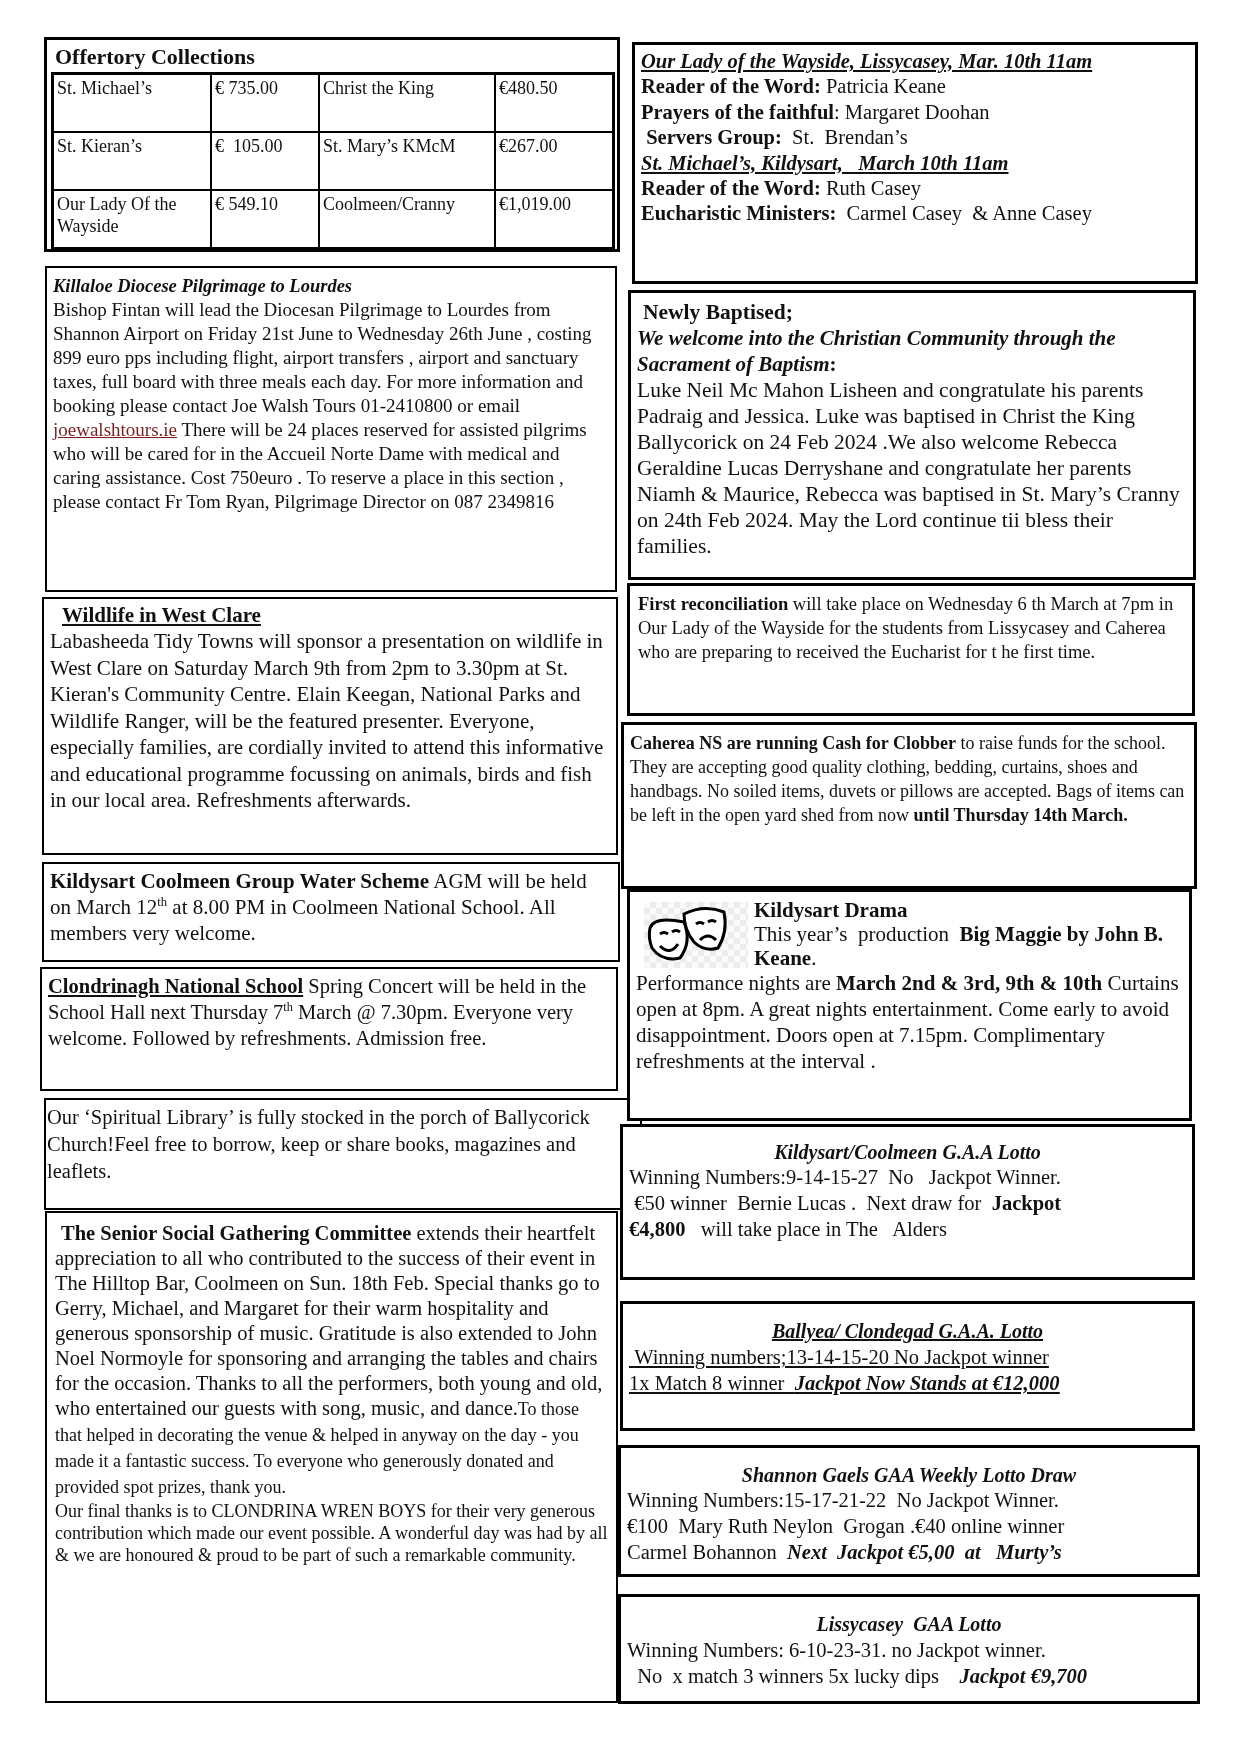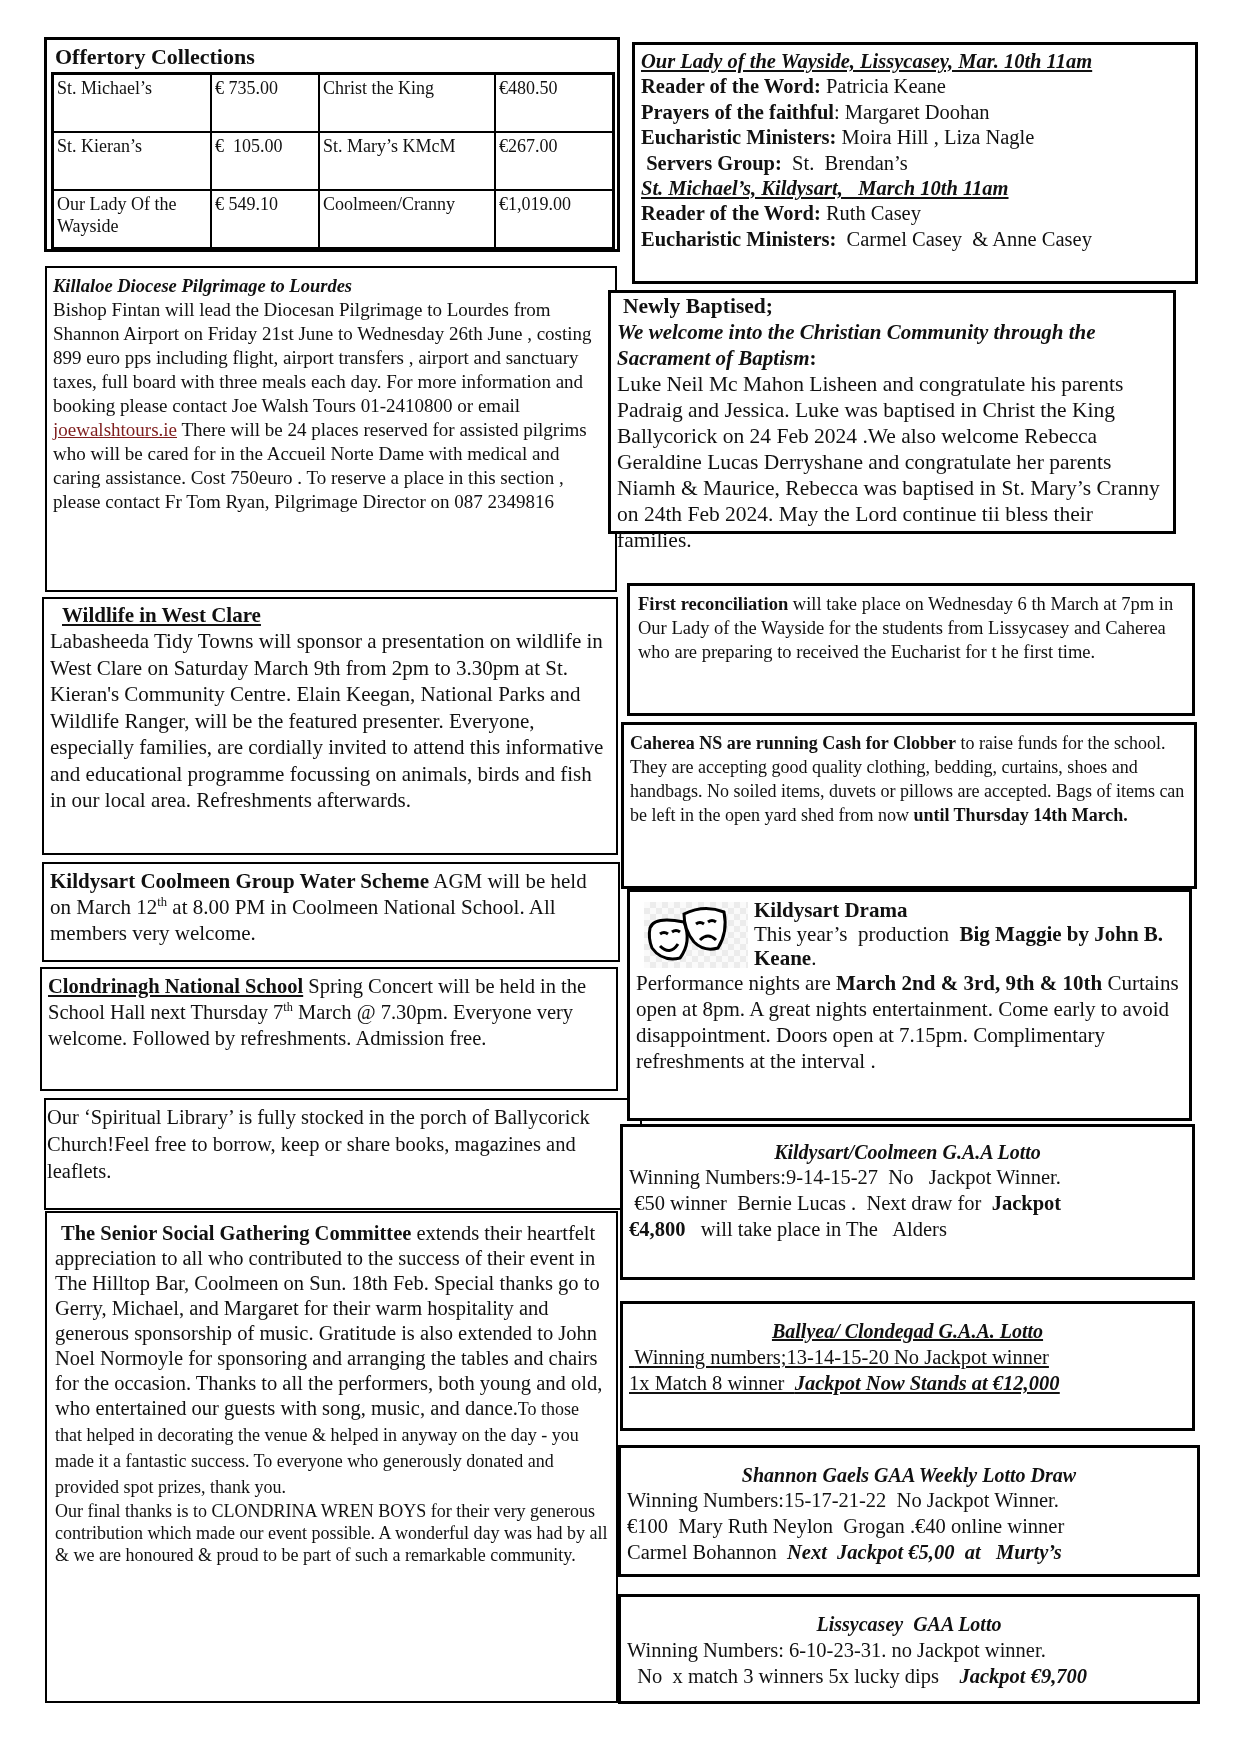--- a/index.html
+++ b/index.html
@@ -81,28 +81,27 @@
 
 <div class="box" style="left:45px; top:1211px; width:573px; height:492px; padding:8px 8px;">
   <p style="font-size:20.5px;line-height:25px;"><span class="b" style="margin-left:6px">The Senior Social Gathering Committee</span><span> extends their heartfelt appreciation to all who contributed to the success of their event in The Hilltop Bar, Coolmeen on Sun. 18th Feb. Special thanks go to Gerry, Michael, and Margaret for their warm hospitality and generous sponsorship of music. Gratitude is also extended to John Noel Normoyle for sponsoring and arranging the tables and chairs for the occasion. Thanks to all the performers, both young and old, who entertained our guests with song, music, and dance.</span><span style="font-size:18px">To those that helped in decorating the venue &amp; helped in anyway on the day - you made it a fantastic success. To everyone who generously donated and provided spot prizes, thank you.</span></p>
   <p style="font-size:18px;line-height:22px;">Our final thanks is to CLONDRINA WREN BOYS for their very generous contribution which made our event possible. A wonderful day was had by all &amp; we are honoured &amp; proud to be part of such a remarkable community.</p>
 </div>
 
 <div class="box thick" style="left:632px; top:42px; width:566px; height:242px; padding:4px 6px;">
   <p class="b i u" style="font-size:20.5px;line-height:25px;font-family:Liberation Serif, serif;">Our Lady of the Wayside, Lissycasey, Mar. 10th 11am</p>
   <p style="font-size:20.5px;line-height:25.5px;"><span class="b">Reader of the Word:</span><span> Patricia Keane</span></p>
   <p style="font-size:20.5px;line-height:25.5px;"><span class="b">Prayers of the faithful</span><span>:  Margaret Doohan</span></p>
-  <p style="font-size:20.5px;line-height:25.5px;"><span class="b">Eucharistic Ministers:</span><span> Moira Hill , Liza Nagle</span></p>
   <p style="font-size:20.5px;line-height:25.5px;white-space:pre"><span class="b"> Servers Group:</span><span>  St.  Brendan’s</span></p>
   <p class="b i u" style="font-size:20.5px;line-height:25px;white-space:pre">St. Michael’s, Kildysart,   March 10th 11am</p>
   <p style="font-size:20.5px;line-height:25.5px;"><span class="b">Reader of the Word:</span><span> Ruth Casey</span></p>
   <p style="font-size:20.5px;line-height:25.5px;white-space:pre"><span class="b">Eucharistic Ministers:</span><span>  Carmel Casey  &amp; Anne Casey</span></p>
 </div>
 
-<div class="box thick" style="left:608px; top:290px; width:568px; height:244px; padding:0 6px;">
+<div class="box thick" style="left:628px; top:290px; width:568px; height:290px; padding:6px 6px;">
   <p class="b" style="font-size:21.5px;line-height:26px;margin-left:6px;">Newly Baptised;</p>
   <p class="b" style="font-size:21px;line-height:26px;"><span class="i">We welcome into  the Christian  Community through the   Sacrament of Baptism</span><span>:</span></p>
   <p style="font-size:21.5px;line-height:26px;">Luke Neil Mc Mahon  Lisheen and congratulate his parents  Padraig and Jessica. Luke was baptised in Christ the King Ballycorick on 24 Feb 2024 .We also welcome Rebecca Geraldine Lucas  Derryshane and congratulate her parents Niamh &amp; Maurice, Rebecca was baptised in St. Mary’s Cranny on 24th  Feb 2024. May the Lord continue tii  bless  their families.</p>
 </div>
 
 <div class="box thick" style="left:627px; top:583px; width:568px; height:133px; padding:6px 8px;">
   <p style="font-size:18.5px;line-height:24px;"><span class="b">First reconciliation</span><span>   will take place on  Wednesday 6 th March at 7pm in Our Lady of the Wayside  for the students  from    Lissycasey and Caherea   who are preparing to  received the Eucharist for t he first time.</span></p>
 </div>
 
 <div class="box thick" style="left:621px; top:722px; width:576px; height:167px; padding:6px 6px;">

